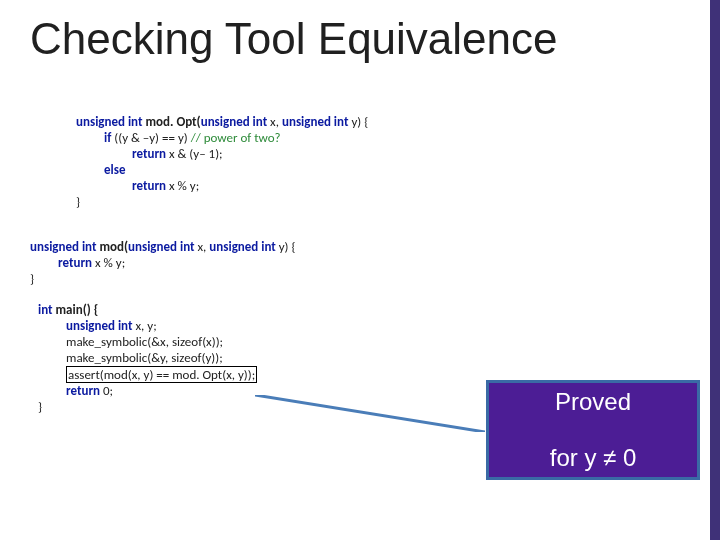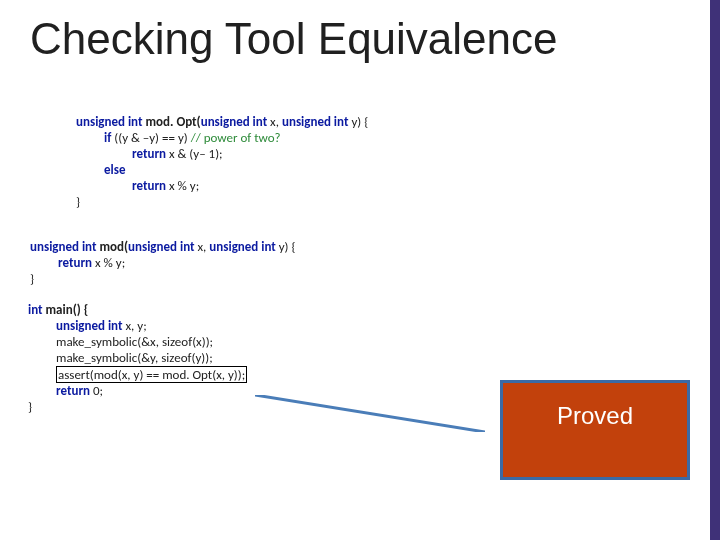--- a/index.html
+++ b/index.html
@@ -32,21 +32,21 @@
   .code {
     position: absolute;
     font-size: 13px;
     line-height: 16px;
     color: #222;
     white-space: pre;
     font-family: Calibri, Arial, sans-serif;
   }
   .code1 { top: 114px; left: 48px; margin-left: 28px; }
   .code2 { top: 239px; left: 30px; }
-  .code3 { top: 302px; left: 28px; }
+  .code3 { top: 302px; left: 38px; }
   .kw { color: #0b1aa0; font-weight: 700; }
   .fn { font-weight: 700; color: #222; }
   .param { color: #0b1aa0; font-weight: 700; }
   .cm { color: #2e8b3a; }
   .txt { color: #222; }
   .indent1 { display:inline-block; width: 28px; }
   .indent2 { display:inline-block; width: 56px; }
   .assert-box {
     border: 1px solid #000;
     padding: 0 1px;
@@ -57,24 +57,24 @@
     position: absolute;
     top: 395px;
     left: 255px;
     width: 230px;
     height: 37px;
     pointer-events: none;
   }
   .callout {
     position: absolute;
     top: 380px;
-    right: 30px;
-    width: 190px;
+    right: 20px;
+    width: 214px;
     height: 100px;
-    background: #c2410c;
+    background: #4c1d95;
     border: 3px solid #3a6aa5;
     color: #fff;
     text-align: center;
     display: flex;
     align-items: center;
     justify-content: center;
     box-sizing: border-box;
   }
   .callout-inner {
     font-size: 24px;
@@ -119,16 +119,17 @@
 <span class="txt">}</span></div>
 
   <svg class="connector" viewBox="0 0 230 37">
     <line x1="0" y1="0" x2="230" y2="37" stroke="#4a7db8" stroke-width="3"></line>
   </svg>
 
   <div class="callout">
     <div class="callout-inner">
       <span>Proved</span><br>
       <br>
+      <span>for y ≠ 0</span>
     </div>
   </div>
 
 </div>
 
 </body></html>

